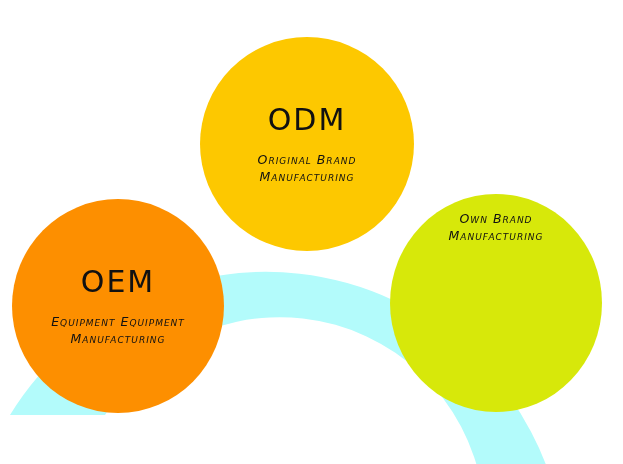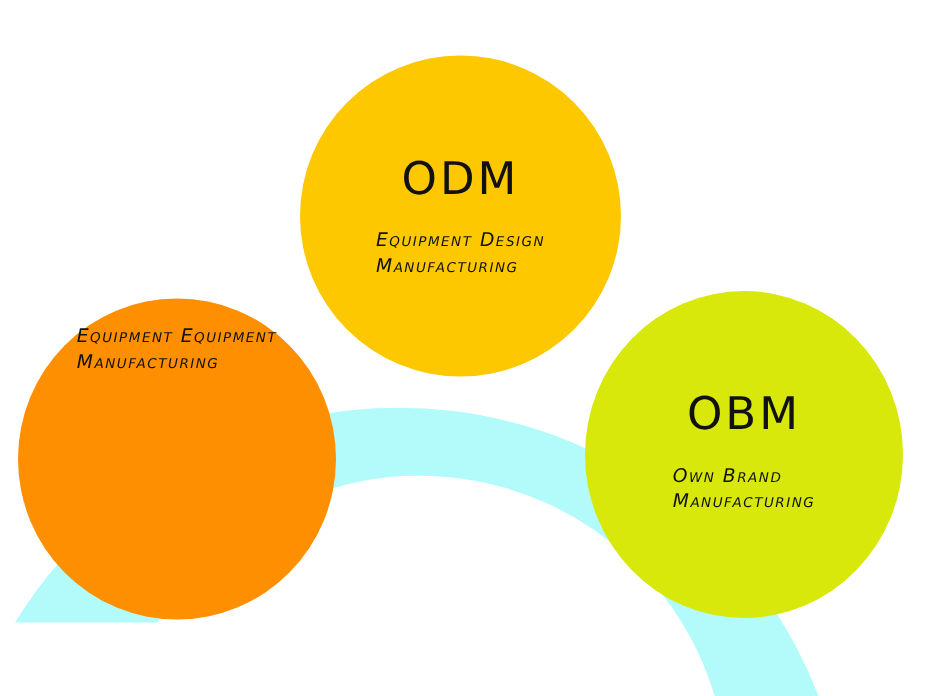--- a/index.html
+++ b/index.html
@@ -1,42 +1,42 @@
 <!DOCTYPE html>
 <html><head>
 <meta charset="utf-8">
 <style>
   html, body { margin: 0; padding: 0; background: #ffffff; }
   body { width: 623px; height: 464px; position: relative; overflow: hidden; font-family: "DejaVu Sans", "Liberation Sans", sans-serif; }
   svg.bg { position: absolute; left: 0; top: 0; }
-  .circle { position: absolute; border-radius: 50%; display: flex; flex-direction: column; align-items: center; justify-content: flex-start; color: #111; }
+  .circle { position: absolute; border-radius: 50%; display: flex; flex-direction: column; align-items: center; justify-content: flex-start; text-align: center; color: #111; }
   .abbr { font-size: 30px; letter-spacing: 2px; font-weight: normal; line-height: 1; }
   .full { font-size: 12.5px; font-style: italic; font-variant: small-caps; letter-spacing: 1px; line-height: 17px; margin-top: 16px; white-space: pre-line; }
   #odm { left: 200px; top: 37px; width: 214px; height: 214px; }
   #odm .abbr { margin-top: 68px; }
   #oem { left: 12px; top: 199px; width: 212px; height: 214px; }
   #oem .abbr { margin-top: 68px; }
   #obm { left: 390px; top: 194px; width: 212px; height: 218px; }
   #obm .abbr { margin-top: 68px; }
 </style>
 </head>
 <body>
 
 <svg class="bg" width="623" height="464">
   <path id="arc" d="M10,414.99999999999994 A300,300 0 0 1 565.7573566178517,571.8061686791978 L484.7675270221987,522.1508819307851 A205,205 0 0 0 105,415 Z" fill="#b3fbfb"></path>
 </svg>
 
 <div class="circle" id="odm" style="background: rgb(253, 200, 0);">
   <div class="abbr">ODM</div>
-  <div class="full">Equipment Design
+  <div class="full">Original Brand
 Manufacturing</div>
 </div>
 
 <div class="circle" id="oem" style="background: rgb(253, 143, 0);">
+  <div class="abbr">OEM</div>
   <div class="full">Equipment Equipment
 Manufacturing</div>
 </div>
 
 <div class="circle" id="obm" style="background: rgb(215, 232, 10);">
-  <div class="abbr">OBM</div>
   <div class="full">Own Brand
 Manufacturing</div>
 </div>
 
 </body></html>

